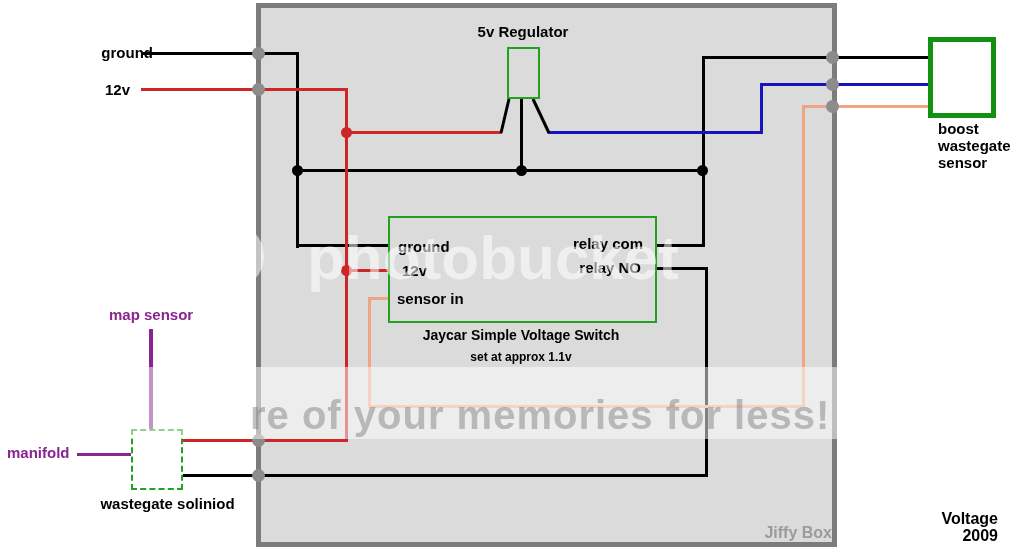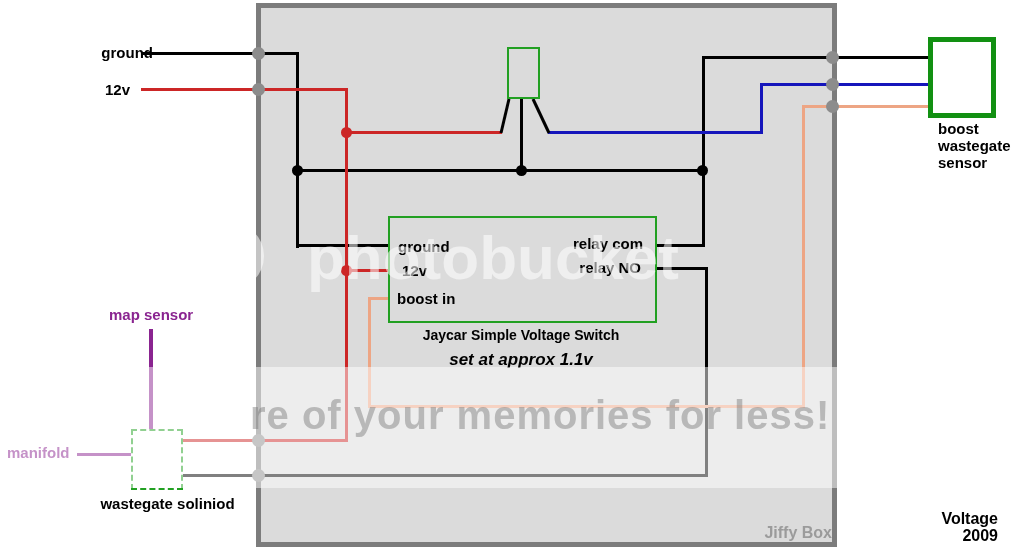--- a/index.html
+++ b/index.html
@@ -10,21 +10,21 @@
   .w{position:absolute;z-index:10;}
   .dot{position:absolute;border-radius:50%;z-index:12;}
   .cbox{position:absolute;z-index:15;box-sizing:border-box;}
   .lbl{position:absolute;z-index:20;font-weight:bold;font-size:15px;color:#000;white-space:nowrap;line-height:1.1;}
   .enclosure{
     position:absolute;left:256px;top:3px;width:581px;height:544px;
     background:#dbdbdb;border:5px solid #7c7c7c;box-sizing:border-box;z-index:1;
   }
   .pins{position:absolute;left:495px;top:95px;z-index:10;}
   .wm-band{
-    position:absolute;left:0;top:367px;width:1023px;height:121px;
+    position:absolute;left:0;top:367px;width:1023px;height:72px;
     background:rgba(255,255,255,0.5);z-index:50;overflow:hidden;
   }
   .wm-band-text{
     position:absolute;left:250px;top:26px;
     font-size:40px;font-weight:bold;letter-spacing:1px;
     color:rgba(120,120,120,0.45);white-space:nowrap;
   }
   .wm-brand{
     position:absolute;left:307px;top:222px;z-index:50;
     font-size:62px;font-weight:bold;color:rgba(255,255,255,0.55);white-space:nowrap;
@@ -92,28 +92,29 @@
   <div class="dot" style="left:341px;top:127px;width:11px;height:11px;background:#cc2626;"></div>
   <div class="dot" style="left:341px;top:265px;width:11px;height:11px;background:#cc2626;"></div>
 
   <div class="cbox" style="left:507px;top:47px;width:33px;height:52px;border:2px solid #22a022;"></div>
   <div class="cbox" style="left:388px;top:216px;width:269px;height:107px;border:2px solid #22a022;"></div>
   <div class="cbox" style="left:928px;top:37px;width:68px;height:81px;border:5px solid #129012;background:#fff;"></div>
   <div class="cbox" style="left:131px;top:429px;width:52px;height:61px;border:2px dashed #22a022;background:#fff;"></div>
 
   <div class="lbl ra" style="left:85px;top:45px;width:68px;">ground</div>
   <div class="lbl ra" style="left:85px;top:82px;width:45px;">12v</div>
+  <div class="lbl ctr" style="left:447px;top:24px;width:152px;">5v Regulator</div>
 
   <div class="lbl" style="left:398px;top:239px;">ground</div>
   <div class="lbl" style="left:402px;top:263px;">12v</div>
-  <div class="lbl" style="left:397px;top:291px;">boost in</div>
+  <div class="lbl" style="left:397px;top:291px;">sensor in</div>
   <div class="lbl ra" style="left:530px;top:236px;width:113px;">relay com</div>
   <div class="lbl ra" style="left:530px;top:260px;width:111px;">relay NO</div>
   <div class="lbl ctr" style="left:391px;top:328px;width:260px;font-size:14px;">Jaycar Simple Voltage Switch</div>
-  <div class="lbl ctr" style="left:391px;top:351px;width:260px;font-size:17px;font-style:italic;">set at approx 1.1v</div>
+  <div class="lbl ctr" style="left:391px;top:351px;width:260px;font-size:12px;">set at approx 1.1v</div>
 
   <div class="lbl" style="left:938px;top:121px;">boost</div>
   <div class="lbl" style="left:938px;top:138px;">wastegate</div>
   <div class="lbl" style="left:938px;top:155px;">sensor</div>
 
   <div class="lbl" style="left:109px;top:307px;color:#8a2490;">map sensor</div>
   <div class="lbl" style="left:7px;top:445px;color:#8a2490;">manifold</div>
   <div class="lbl ctr" style="left:95px;top:496px;width:145px;">wastegate soliniod</div>
 
   <div class="lbl ra" style="left:700px;top:524px;width:132px;color:#9b9b9b;font-size:16px;">Jiffy Box</div>

